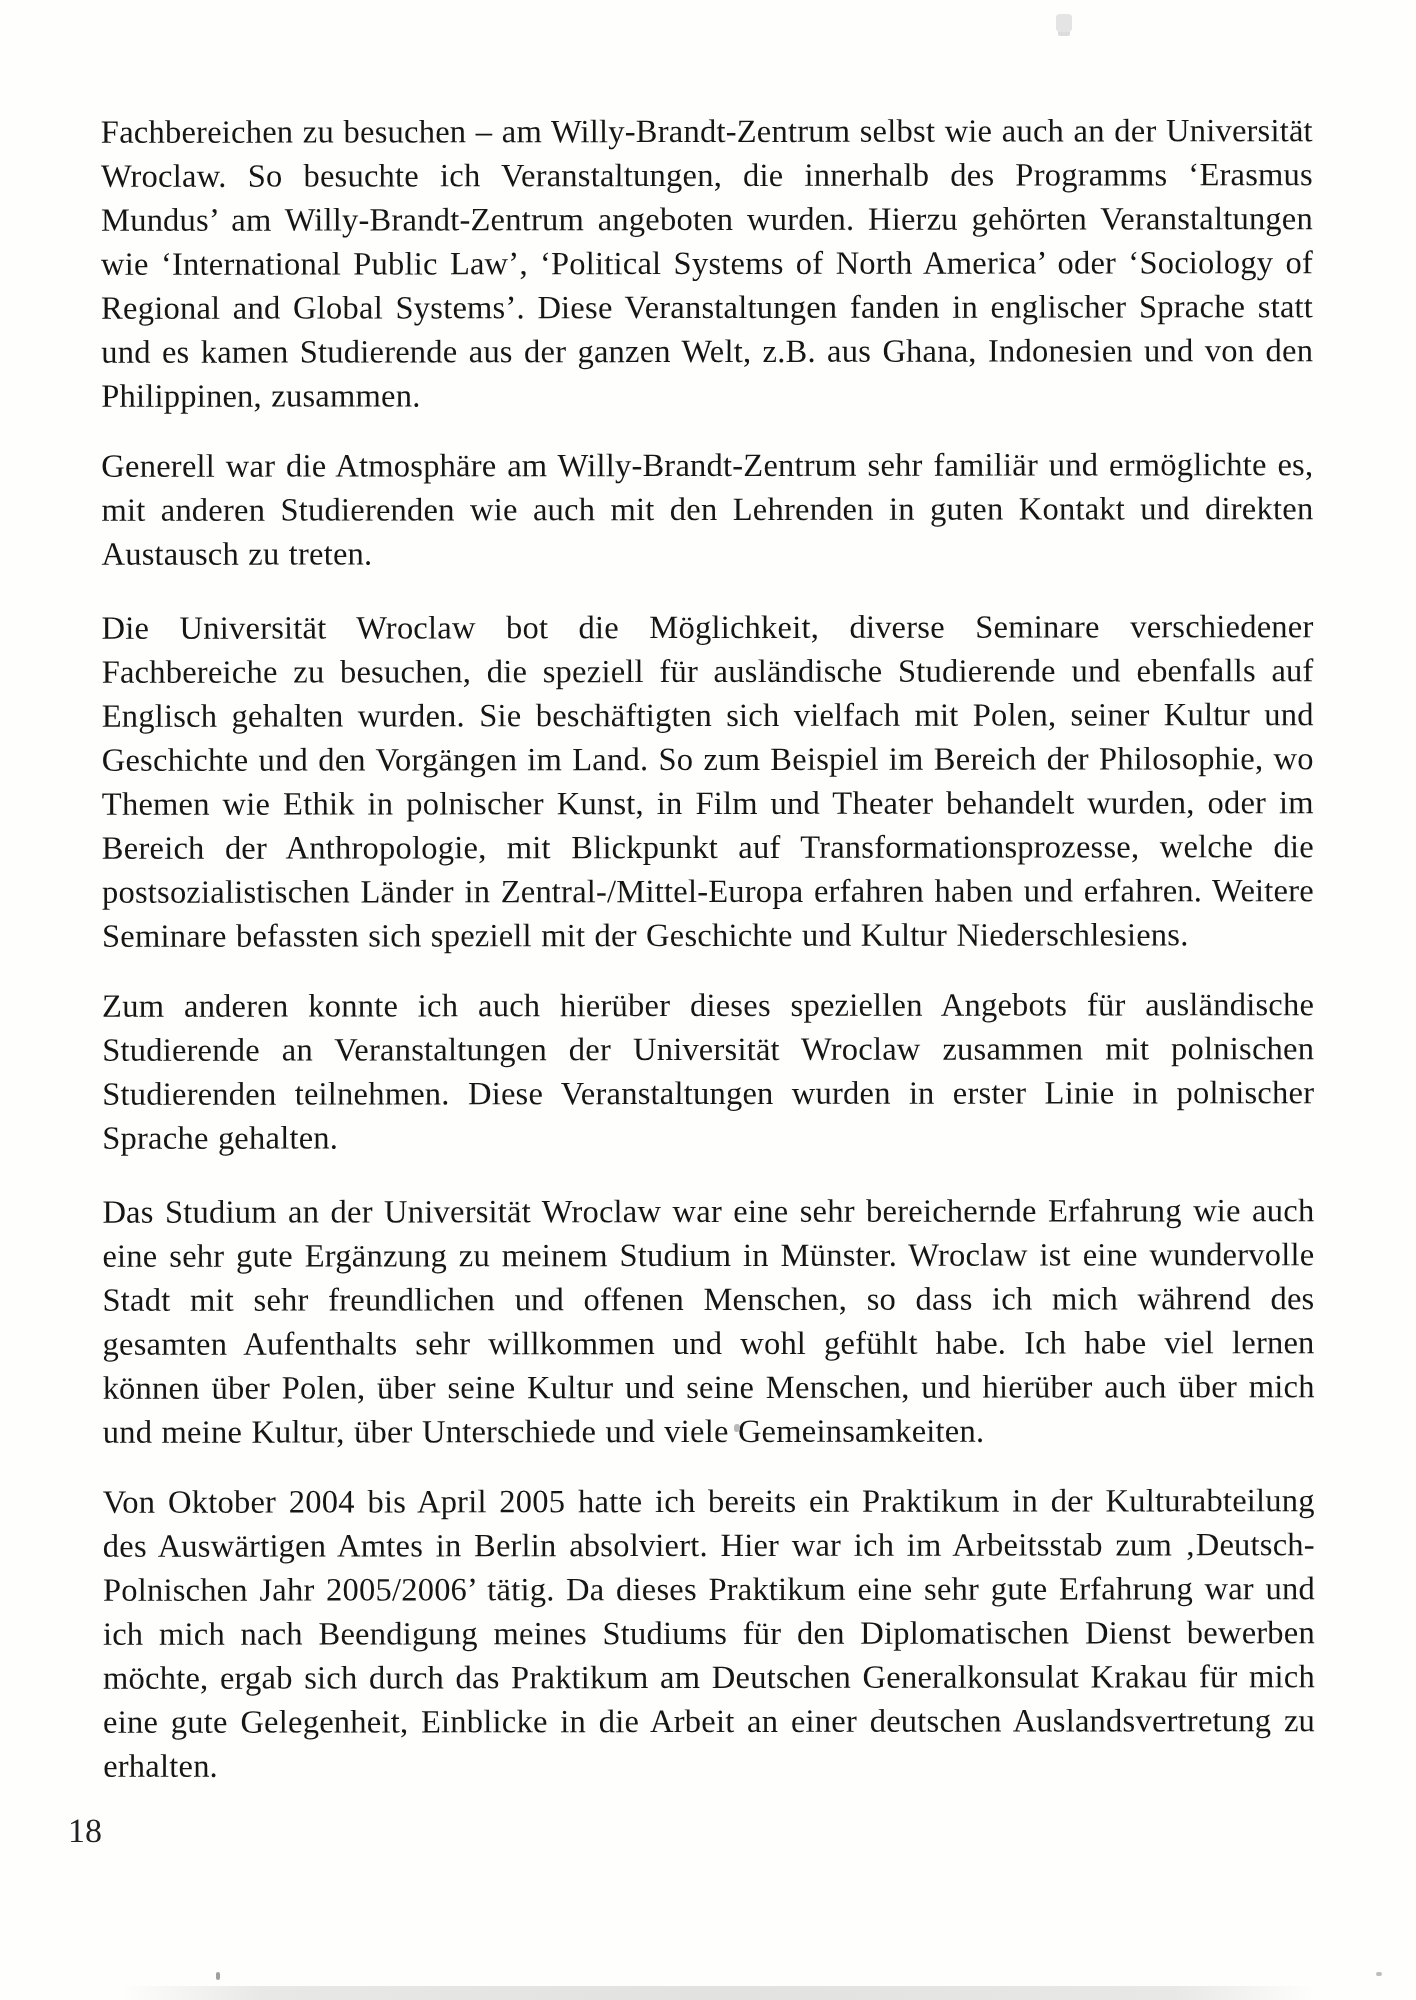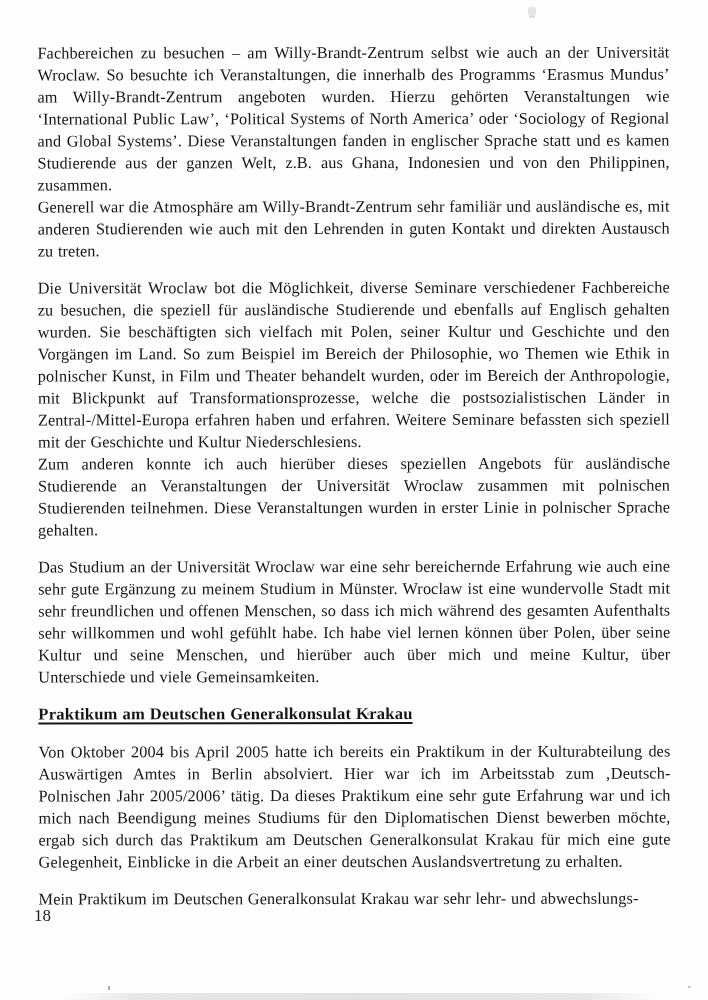--- a/index.html
+++ b/index.html
@@ -22,21 +22,21 @@
     right: 38px;
     top: 42px;
     font-size: 16.3px;
     line-height: 22px;
     text-align: justify;
     transform: rotate(-0.08deg);
     letter-spacing: 0.1px;
     word-spacing: 0.5px;
   }
   .page-content p {
-    margin: 0;
+    margin: 13px;
     hyphens: auto;
     -webkit-hyphens: auto;
   }
   .page-content p.gap-before {
     margin-top: 15px;
   }
   .section-heading {
     margin: 15px 0 16px 0;
     font-size: 16.6px;
     font-weight: bold;
@@ -103,34 +103,32 @@
 </style>
 </head>
 <body>
 
 <div class="scan-page">
 
   <div class="page-content">
 
     <p>Fachbereichen zu besuchen – am Willy-Brandt-Zentrum selbst wie auch an der Universität Wroclaw. So besuchte ich Veranstaltungen, die innerhalb des Programms ‘Erasmus Mundus’ am Willy-Brandt-Zentrum angeboten wurden. Hierzu gehörten Veranstaltungen wie ‘International Public Law’, ‘Political Systems of North America’ oder ‘Sociology of Regional and Global Systems’. Diese Veranstaltungen fanden in englischer Sprache statt und es kamen Studierende aus der ganzen Welt, z.B. aus Ghana, Indonesien und von den Philippinen, zusammen.</p>
 
-    <p>Generell war die Atmosphäre am Willy-Brandt-Zentrum sehr familiär und ausländische es, mit anderen Studierenden wie auch mit den Lehrenden in guten Kontakt und direkten Austausch zu treten.</p>
+    <p>Generell war die Atmosphäre am Willy-Brandt-Zentrum sehr familiär und ermöglichte es, mit anderen Studierenden wie auch mit den Lehrenden in guten Kontakt und direkten Austausch zu treten.</p>
 
     <p class="gap-before">Die Universität Wroclaw bot die Möglichkeit, diverse Seminare verschiedener Fachbereiche zu besuchen, die speziell für ausländische Studierende und ebenfalls auf Englisch gehalten wurden. Sie beschäftigten sich vielfach mit Polen, seiner Kultur und Geschichte und den Vorgängen im Land. So zum Beispiel im Bereich der Philosophie, wo Themen wie Ethik in polnischer Kunst, in Film und Theater behandelt wurden, oder im Bereich der Anthropologie, mit Blickpunkt auf Transformationsprozesse, welche die postsozialistischen Länder in Zentral-/Mittel-Europa erfahren haben und erfahren. Weitere Seminare befassten sich speziell mit der Geschichte und Kultur Niederschlesiens.</p>
 
     <p>Zum anderen konnte ich auch hierüber dieses speziellen Angebots für ausländische Studierende an Veranstaltungen der Universität Wroclaw zusammen mit polnischen Studierenden teilnehmen. Diese Veranstaltungen wurden in erster Linie in polnischer Sprache gehalten.</p>
 
     <p class="gap-before">Das Studium an der Universität Wroclaw war eine sehr bereichernde Erfahrung wie auch eine sehr gute Ergänzung zu meinem Studium in Münster. Wroclaw ist eine wundervolle Stadt mit sehr freundlichen und offenen Menschen, so dass ich mich während des gesamten Aufenthalts sehr willkommen und wohl gefühlt habe. Ich habe viel lernen können über Polen, über seine Kultur und seine Menschen, und hierüber auch über mich und meine Kultur, über Unterschiede und viele Gemeinsamkeiten.</p>
 
-    <h2 class="section-heading">Praktikum am Deutschen Generalkonsulat Krakau</h2>
 
 
     <p>Von Oktober 2004 bis April 2005 hatte ich bereits ein Praktikum in der Kulturabteilung des Auswärtigen Amtes in Berlin absolviert. Hier war ich im Arbeitsstab zum ‚Deutsch-Polnischen Jahr 2005/2006’ tätig. Da dieses Praktikum eine sehr gute Erfahrung war und ich mich nach Beendigung meines Studiums für den Diplomatischen Dienst bewerben möchte, ergab sich durch das Praktikum am Deutschen Generalkonsulat Krakau für mich eine gute Gelegenheit, Einblicke in die Arbeit an einer deutschen Auslandsvertretung zu erhalten.</p>
 
-    <p class="gap-before">Mein Praktikum im Deutschen Generalkonsulat Krakau war sehr lehr- und abwechslungs-</p>
 
   </div>
 
   <div class="page-number">18</div>
 
   <div class="artifact tick-top"></div>
   <div class="artifact speck-mid"></div>
   <div class="artifact speck-bottom-left"></div>
   <div class="artifact speck-bottom-right"></div>
   <div class="artifact bottom-shadow"></div>

